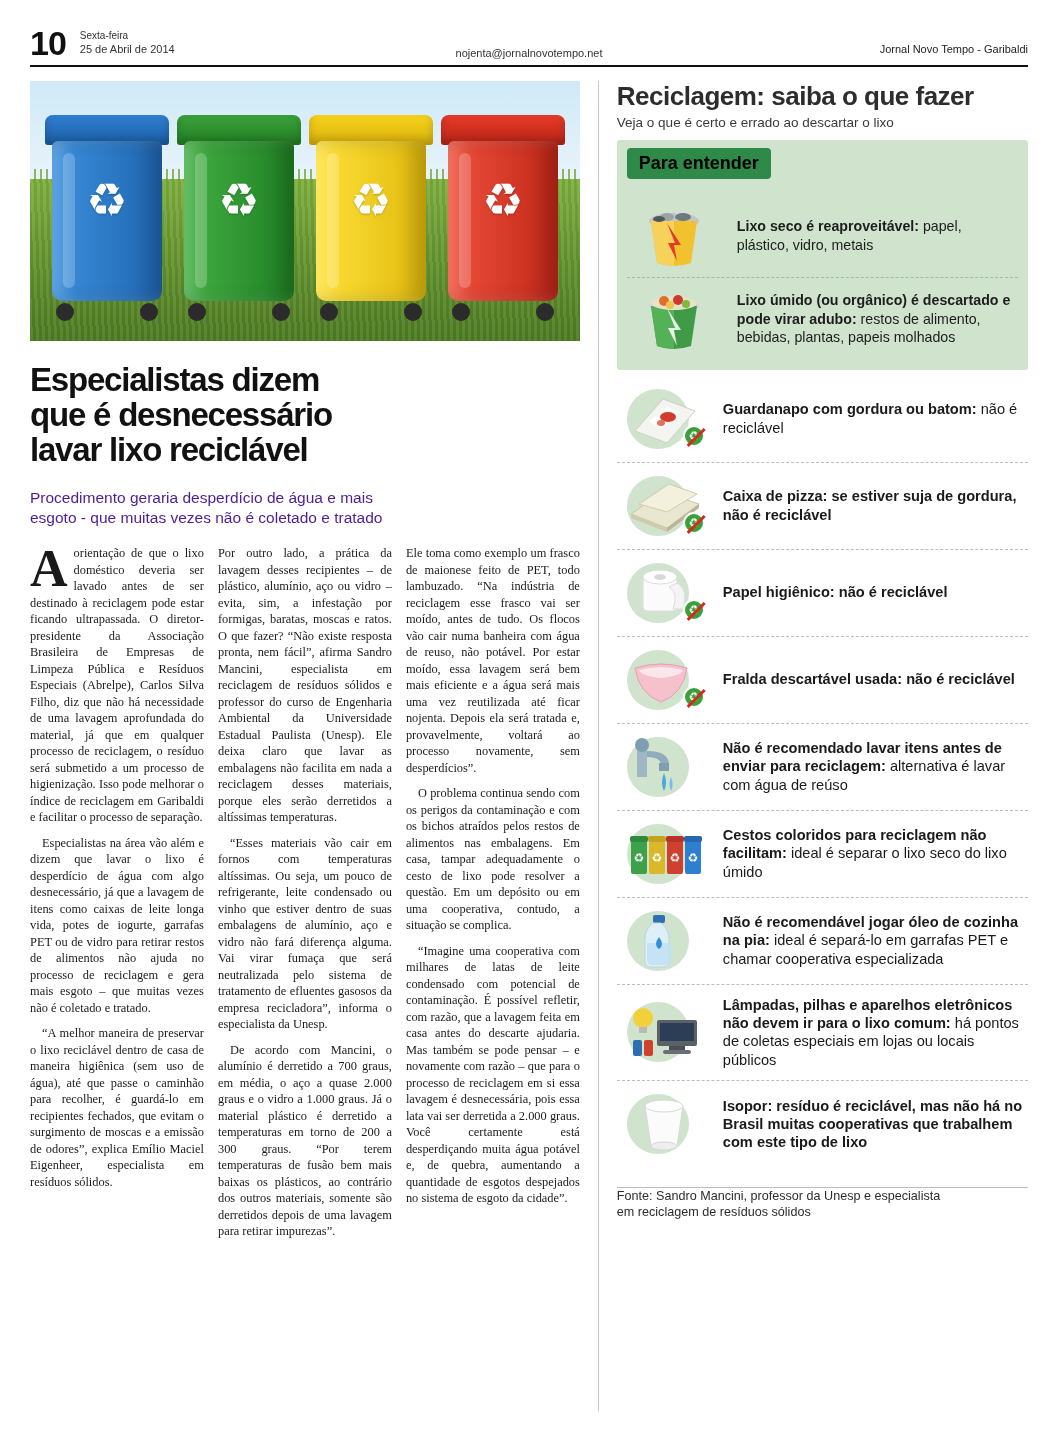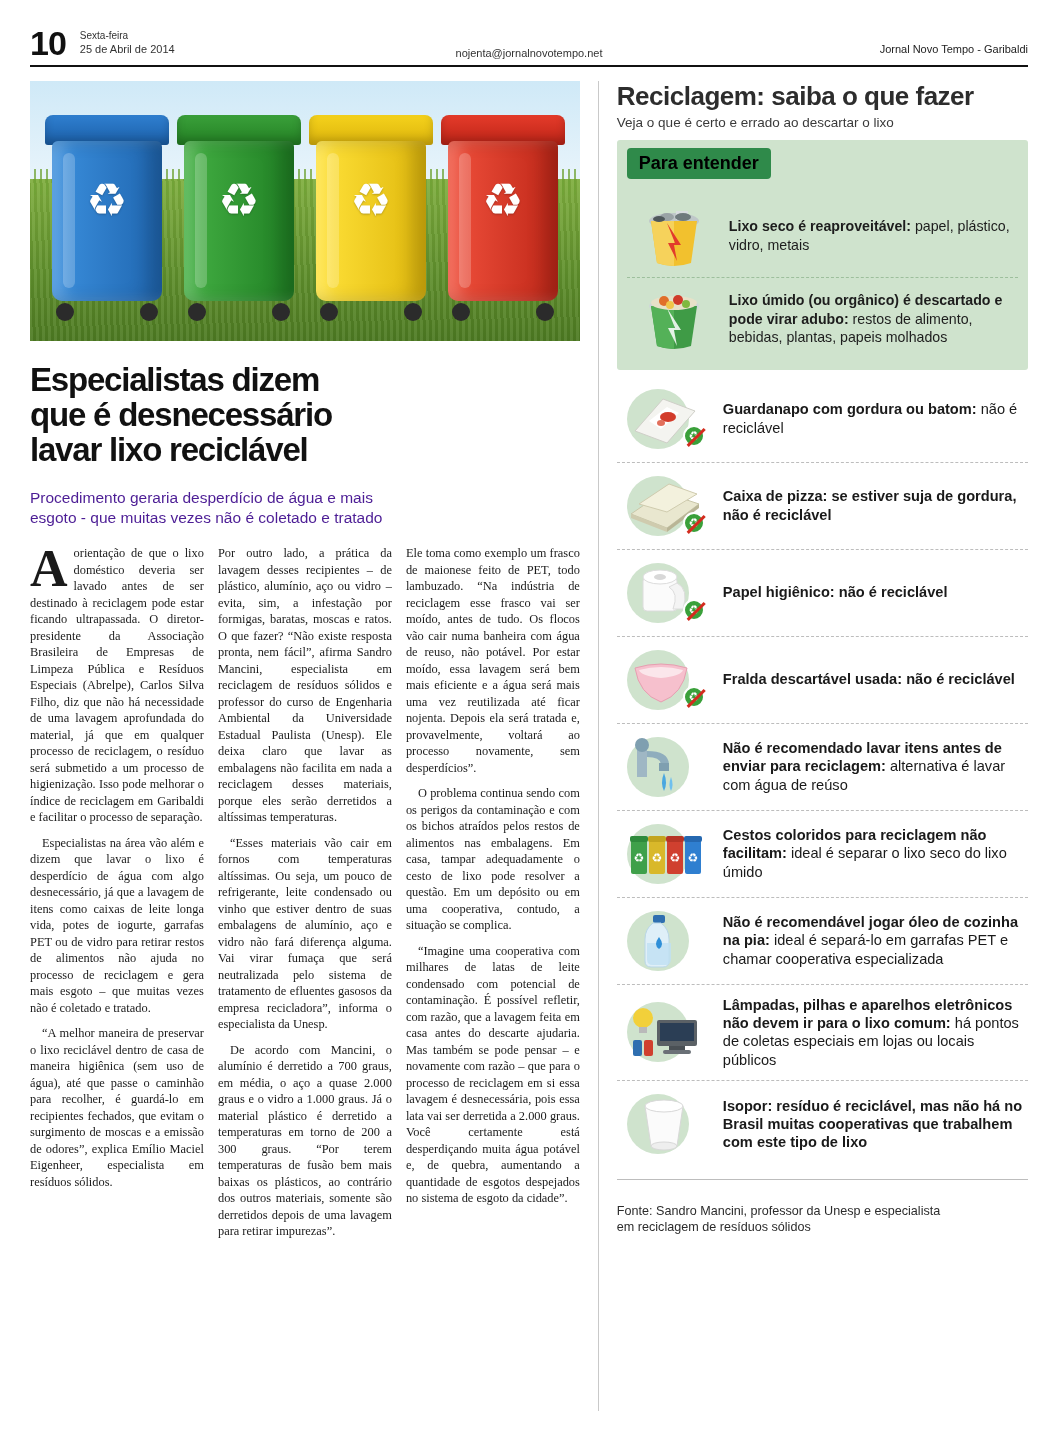--- a/index.html
+++ b/index.html
@@ -135,21 +135,21 @@
 
   .panel {
     background:#cfe3cd; border-radius:3px; padding:8px 10px 10px 10px;
   }
   .panel-head {
     background:#2f8a4a; color:#000000; font-size:18px; font-weight:bold;
     padding:5px 12px; border-radius:4px; display:inline-block;
     margin-bottom:16px;
   }
   .entry {
-    display:flex; align-items:center; gap:12px; padding:8px 4px;
+    display:flex; align-items:center; gap:20px; padding:8px 4px;
   }
   .entry + .entry { border-top:1px dashed #9dbf9c; }
   .ent-ico { width:86px; min-width:86px; height:66px; position:relative; }
   .ent-txt { font-size:14.2px; line-height:1.28; color:#1d1d1d; }
   .ent-txt b { font-weight:bold; }
 
   .list { margin-top:6px; }
   .litem {
     display:flex; align-items:center; gap:12px;
     padding:11px 2px;
@@ -157,21 +157,21 @@
   }
   .litem:last-child { border-bottom:none; }
   .li-ico { width:92px; min-width:92px; height:64px; position:relative; }
   .li-txt { font-size:14.6px; line-height:1.26; color:#1a1a1a; }
   .li-txt b { font-weight:bold; }
   .circle-bg {
     position:absolute; left:8px; top:2px; width:62px; height:60px;
     background:#cfe3cd; border-radius:50%;
   }
   .source {
-    border-top:1px solid #bdbdbd; margin-top:12px; padding-top:23px;
+    border-top:1px solid #bdbdbd; margin-top:20px; padding-top:0;
     font-size:12.6px; line-height:1.3; color:#2c2c2c;
   }
   .source span { display:block; }
 
   
   .art { position:absolute; inset:0; }
   .badge-no {
     position:absolute; right:6px; bottom:4px; width:22px; height:22px;
     border-radius:50%; background:#3aa03a; border:2px solid #fff;
     color:#fff; font-size:12px; line-height:19px; text-align:center;

